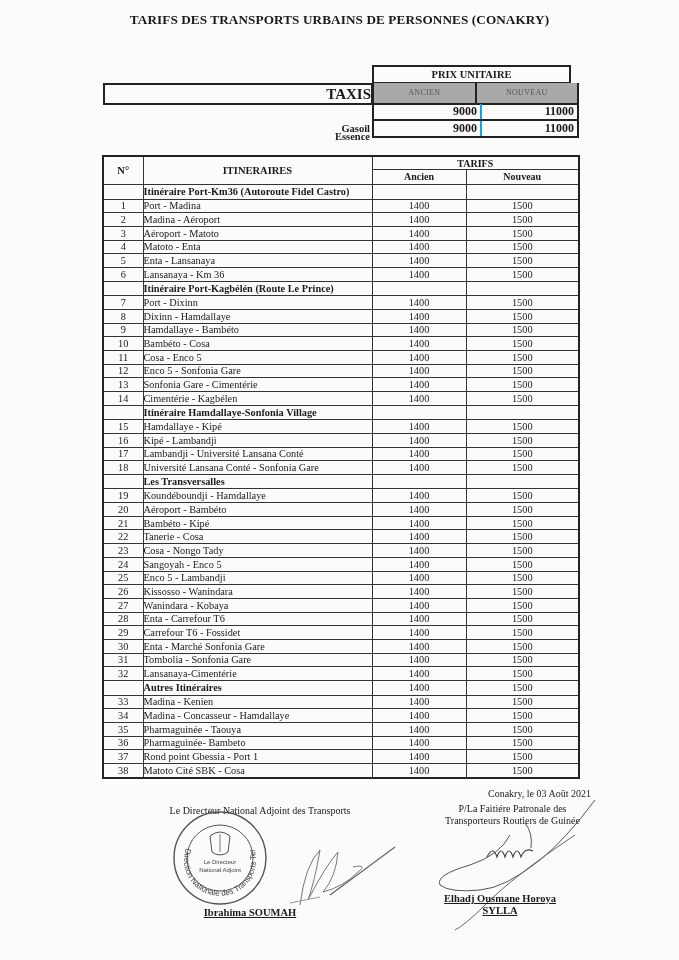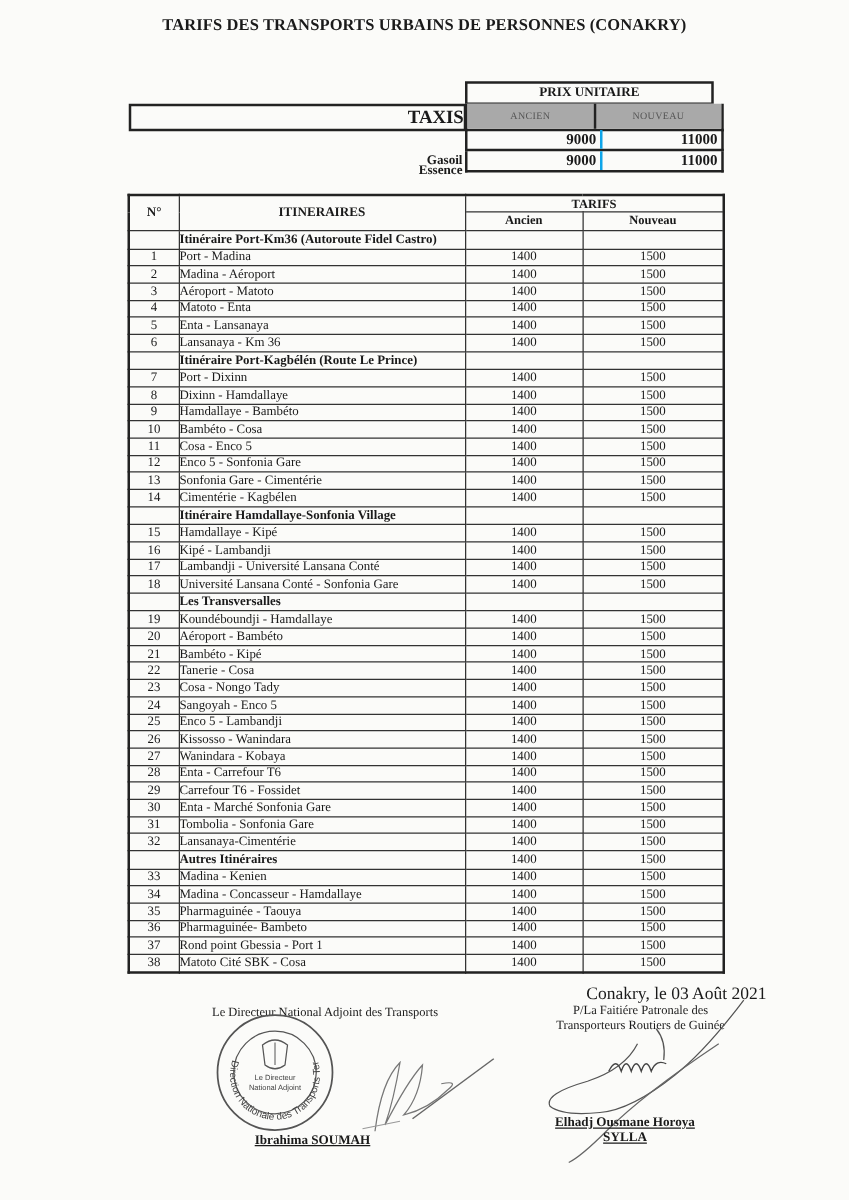--- a/index.html
+++ b/index.html
@@ -46,21 +46,21 @@
   .hdr1 th { height:12px; line-height:11px; }
   .hdr2 th { height:14px; line-height:12px; font-size:10px; }
   .tarifs-h { font-size:10px; }
   tr.body td { height:12.7px; line-height:11px; }
   td.num { text-align:center; }
   td.itin { padding-left:3px; white-space:nowrap; overflow:hidden; }
   td.val { text-align:center; }
   tr.section td.itin { font-weight:bold;margin-left:12px; }
   tr.section td { height:13.5px; }
 
-  .date { position:absolute; left:469px; top:788px; font-size:14px; }
+  .date { position:absolute; left:488px; top:788px; font-size:10px; }
   .sig-right { position:absolute; left:425px; top:803px; width:175px; text-align:center; font-size:10px; line-height:12px; }
   .sig-left { position:absolute; left:130px; top:805px; width:260px; text-align:center; font-size:10px; line-height:12px; }
   .name { position:absolute; font-weight:bold; font-size:10.5px; text-decoration:underline; text-align:center; }
   .seal { position:absolute; left:170px; top:808px; width:100px; height:100px; }
   .scribble { position:absolute; }
 </style>
 </head>
 <body>
 
 <div class="doc-title">TARIFS DES TRANSPORTS URBAINS DE PERSONNES (CONAKRY)</div>

